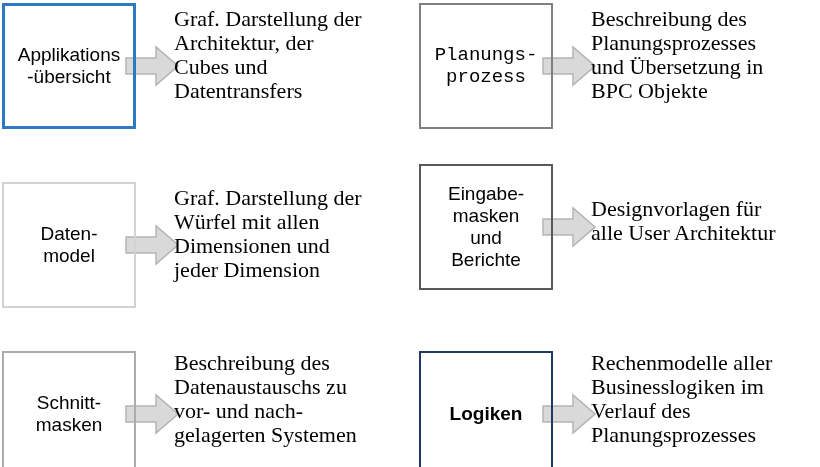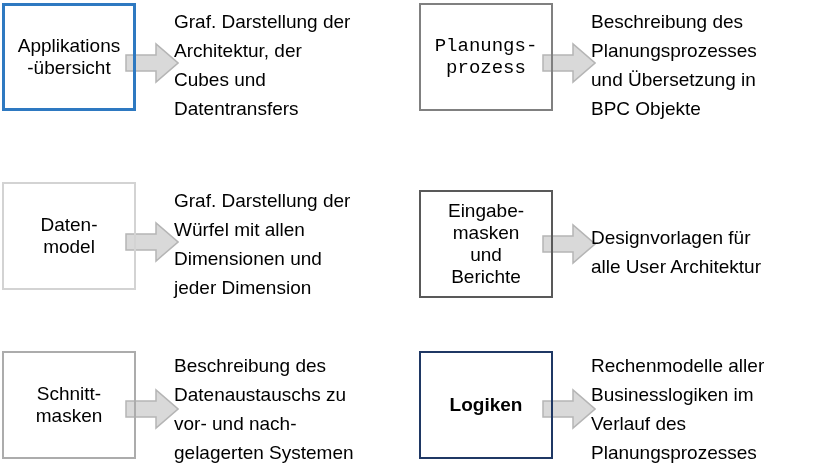--- a/index.html
+++ b/index.html
@@ -3,41 +3,41 @@
 <meta charset="utf-8">
 <style>
   html, body { margin: 0; padding: 0; background: #ffffff; }
   .canvas {
     position: relative; width: 820px; height: 467px; background: #ffffff;
     overflow: hidden; font-family: "Liberation Sans", "DejaVu Sans", sans-serif;
     color: #000000;
   }
   .cell { position: absolute; display: flex; align-items: flex-start; }
   .box {
-    flex: 0 0 134px; width: 134px; height: 108px; box-sizing: border-box;
+    flex: 0 0 134px; width: 134px; height: 126px; box-sizing: border-box;
     border: 2px solid #999999; background: transparent;
     display: flex; align-items: center; justify-content: center;
     position: relative; z-index: 2;
   }
   .box--thick { border-width: 3px; }
   .box-label { font-size: 19px; line-height: 22px; text-align: center; white-space: pre; }
   .arrow-icon {
     flex: 0 0 54px; width: 54px; height: 44px; align-self: center;
     margin-left: -11px; margin-right: -5px; position: relative; z-index: 1;
   }
   .desc {
-    font-size: 19px; line-height: 29px; white-space: pre;
-    margin-top: 4px; position: relative; z-index: 3;
+    font-size: 22px; line-height: 24px; white-space: pre;
+    margin-top: 4px; position: relative; z-index: 3; font-family: Liberation Serif, serif;
   }
   .cell--mid .desc { margin-top: 33px; }
   .cell--tight .desc { margin-top: 0; }
   .pos-0 { left: 2px;   top: 3px; }
   .pos-1 { left: 419px; top: 3px; }
   .pos-2 { left: 2px;   top: 182px; }
-  .pos-3 { left: 419px; top: 190px; }
+  .pos-3 { left: 419px; top: 164px; }
   .pos-4 { left: 2px;   top: 351px; }
   .pos-5 { left: 419px; top: 351px; }
 </style>
 </head>
 <body>
 
 <div class="canvas">
 
   <div class="cell pos-0">
     <div class="box box--thick" style="border-color: rgb(46, 121, 193);">

